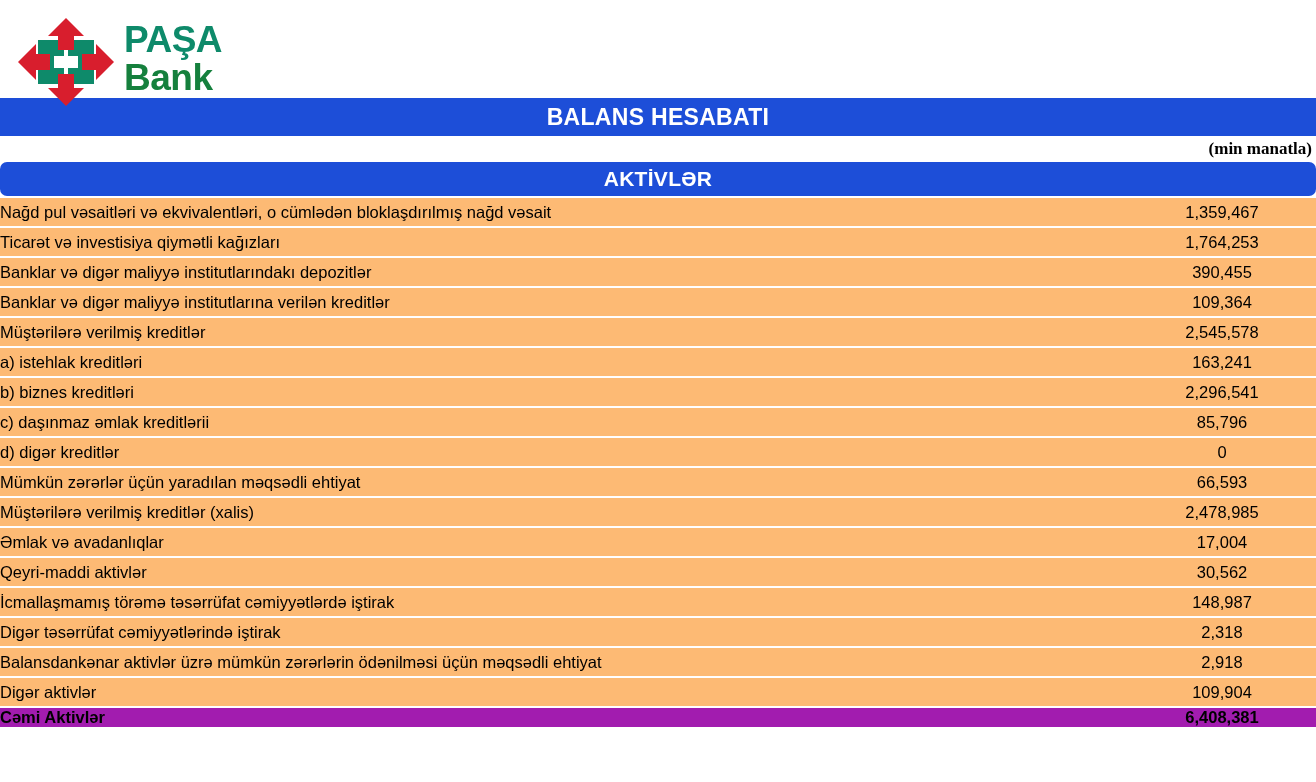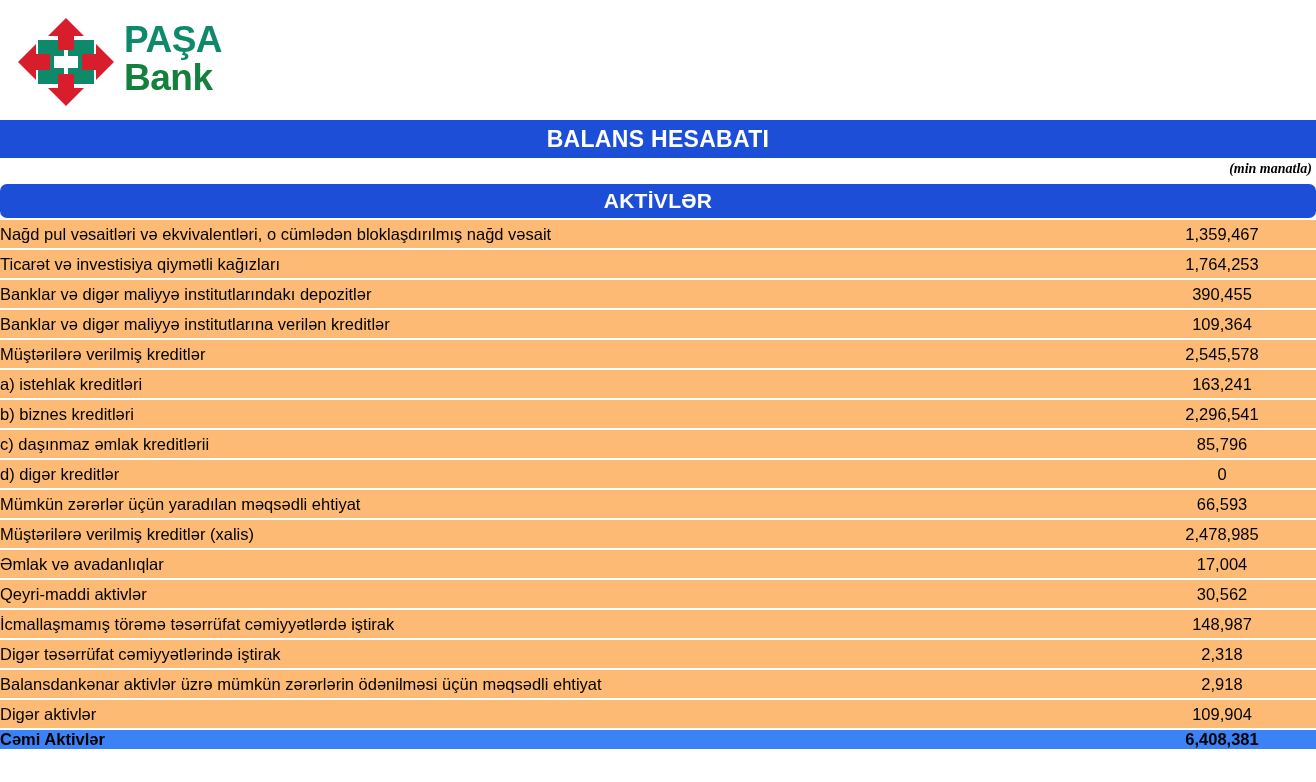--- a/index.html
+++ b/index.html
@@ -9,21 +9,21 @@
   }
   body {
     width: 1316px;
     height: 782px;
     font-family: "Liberation Sans", sans-serif;
     overflow: hidden;
   }
 
   
   .logo-area {
-    height: 120px;
+    height: 98px;
     position: relative;
   }
   .logo-mark {
     position: absolute;
     left: 16px;
     top: 16px;
     width: 100px;
     height: 92px;
   }
   .logo-text {
@@ -71,23 +71,22 @@
   
   .unit-note-row {
     height: 26px;
     position: relative;
   }
   .unit-note {
     position: absolute;
     right: 4px;
     top: 3px;
     font-family: "Liberation Serif", serif;
-    font-style: italic;
-    font-weight: bold;
-    font-size: 14px;
+    font-weight: bold;
+    font-size: 17px;
     color: #000000;
   }
 
   
   .sheet {
     width: 100%;
     border-collapse: separate;
     border-spacing: 0 2px;
     table-layout: fixed;
   }
@@ -106,21 +105,21 @@
   .c-value   { width: 188px; text-align: center; margin-top: 34px; }
 
   
   .ind-0 { padding-left: 4px; }
   .ind-1 { padding-left: 8px; }
   .ind-2 { padding-left: 10px; }
   .ind-sub { padding-left: 22px; }
 
   
   tr.total-row td {
-    background: #3b82f6;
+    background: #a21caf;
     font-weight: bold;
     height: 18px;
   }
 </style>
 </head>
 <body>
 
 <div class="logo-area">
   <span class="logo-mark">
     <svg width="100" height="92" viewBox="0 0 100 92" xmlns="http://www.w3.org/2000/svg">

